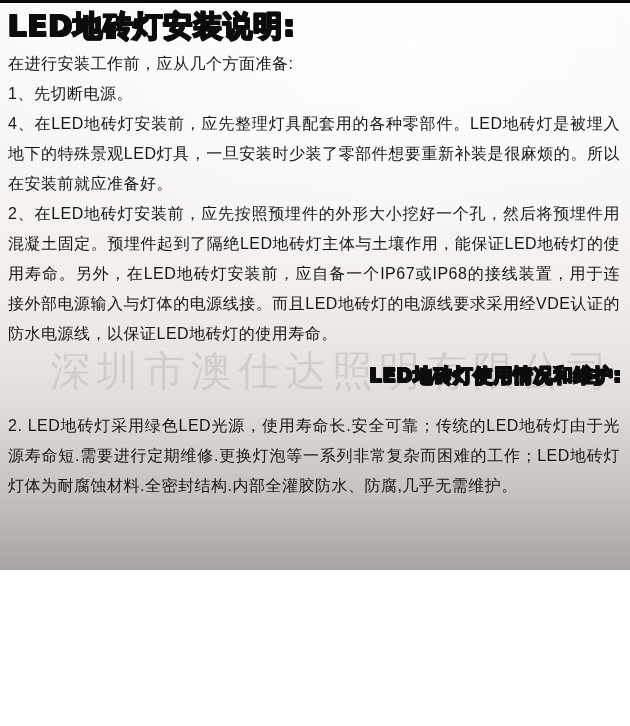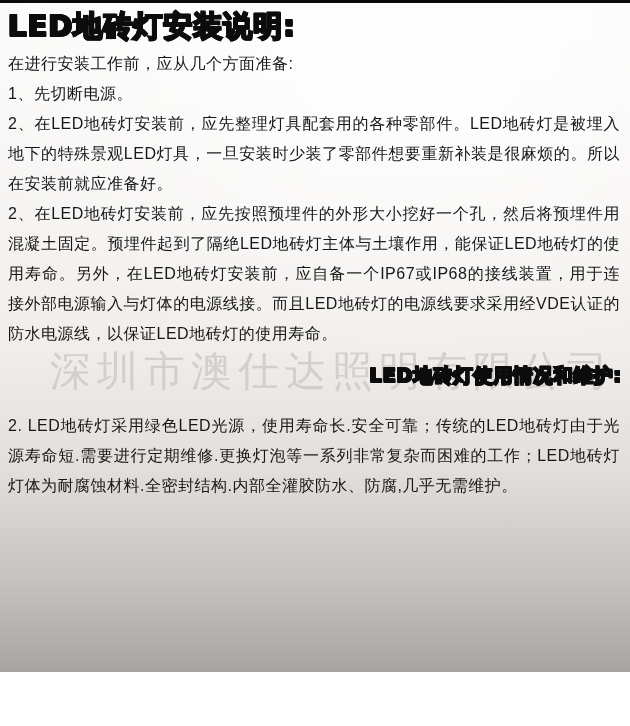--- a/index.html
+++ b/index.html
@@ -4,21 +4,21 @@
 <style>
   html, body {
     margin: 0;
     padding: 0;
     background: #ffffff;
     font-family: "DejaVu Sans", sans-serif;
   }
   .page {
     position: relative;
     width: 630px;
-    height: 672px;
+    height: 570px;
     overflow: hidden;
     background:
       radial-gradient(120% 80% at 65% 8%, rgba(255,255,255,0.92), rgba(255,255,255,0) 60%),
       linear-gradient(180deg, #fbfbfa 0%, #f7f5f3 30%, #f0edea 52%, #e2dedb 70%, #c6c3c0 86%, #a7a4a1 100%);
   }
   .top-rule {
     position: absolute;
     top: 0; left: 0;
     width: 100%;
     height: 3px;
@@ -87,21 +87,21 @@
 </head>
 <body>
 
 <div class="page">
   <div class="top-rule"></div>
 
   <h1 class="title">LED地砖灯安装说明:</h1>
 
   <p class="body">在进行安装工作前，应从几个方面准备:</p>
   <p class="body">1、先切断电源。</p>
-  <p class="body">2、在LED地砖灯安装前，应先整理灯具配套用的各种零部件。LED地砖灯是被埋入地下的特殊景观LED灯具，一旦安装时少装了零部件想要重新补装是很麻烦的。所以在安装前就应准备好。</p>
+  <p class="body">4、在LED地砖灯安装前，应先整理灯具配套用的各种零部件。LED地砖灯是被埋入地下的特殊景观LED灯具，一旦安装时少装了零部件想要重新补装是很麻烦的。所以在安装前就应准备好。</p>
   <p class="body">2、在LED地砖灯安装前，应先按照预埋件的外形大小挖好一个孔，然后将预埋件用混凝土固定。预埋件起到了隔绝LED地砖灯主体与土壤作用，能保证LED地砖灯的使用寿命。另外，在LED地砖灯安装前，应自备一个IP67或IP68的接线装置，用于连接外部电源输入与灯体的电源线接。而且LED地砖灯的电源线要求采用经VDE认证的防水电源线，以保证LED地砖灯的使用寿命。</p>
 
   <div class="wm-company">深圳市澳仕达照明有限公司</div>
 
   <h1 class="title title2">LED地砖灯使用情况和维护:</h1>
 
   <p class="body">2.  LED地砖灯采用绿色LED光源，使用寿命长.安全可靠；传统的LED地砖灯由于光源寿命短.需要进行定期维修.更换灯泡等一系列非常复杂而困难的工作；LED地砖灯灯体为耐腐蚀材料.全密封结构.内部全灌胶防水、防腐,几乎无需维护。</p>
 
   <div class="wm-url">aoshidazhaoming.1688.com</div>
 </div>

